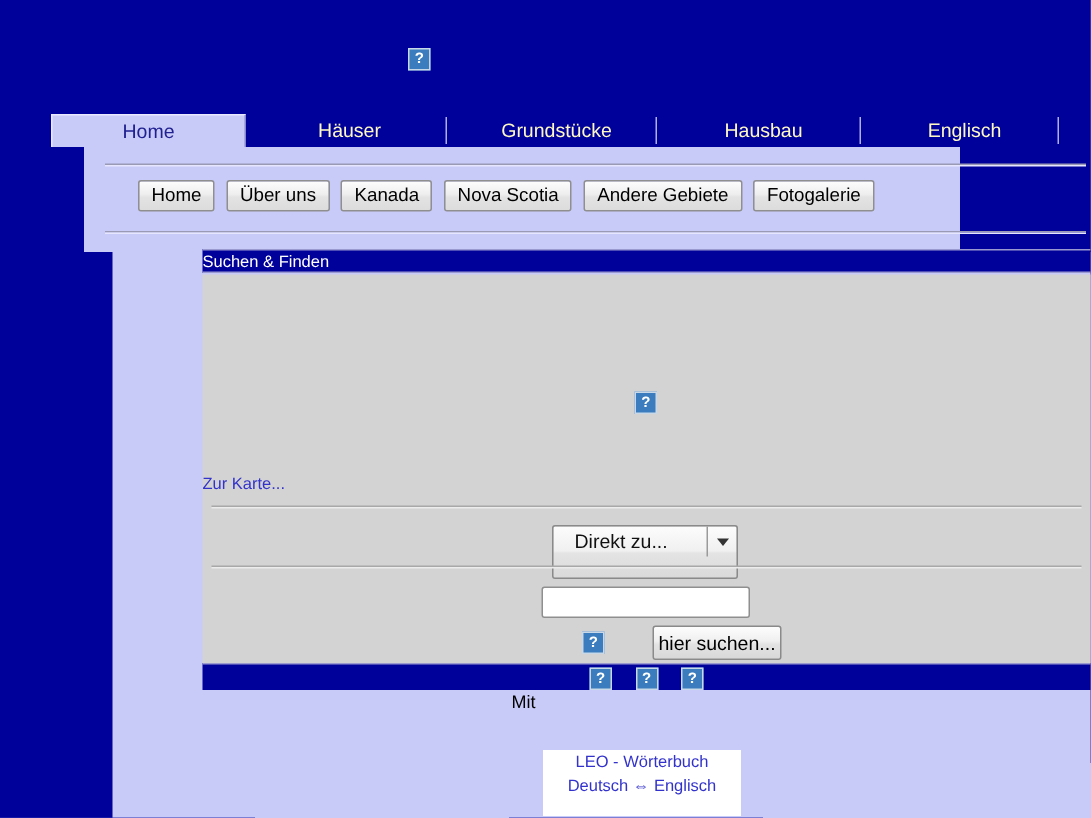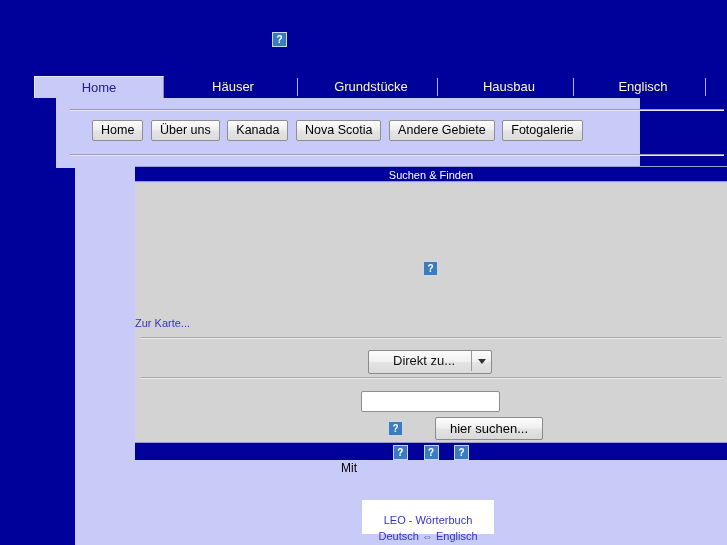--- a/index.html
+++ b/index.html
@@ -169,21 +169,21 @@
   .widget-title {
     position: absolute;
     left: 0;
     top: 0;
     width: 592px;
     height: 16px;
     line-height: 16px;
     background: #00009b;
     color: #ffffff;
     font-size: 11px;
-    text-align: center;
+    text-align: left;
     border-top: 1px solid #9a9ad0;
     border-bottom: 1px solid #9a9ad0;
     box-sizing: border-box;
   }
   .widget-body {
     position: absolute;
     left: 0;
     top: 17px;
     width: 592px;
     height: 259px;
@@ -237,29 +237,29 @@
     margin: 0;
   }
   .sec-rule.r1 { top: 154px; }
   .sec-rule.r2 { top: 194px; }
 
   .direkt-select {
     position: absolute;
     left: 233px;
     top: 167px;
     width: 124px;
-    height: 24px;
+    height: 36px;
     box-sizing: border-box;
     font-family: "Liberation Sans", sans-serif;
     font-size: 13px;
     color: #111;
     background: linear-gradient(to bottom, #fcfcfc 0%, #f0f0f0 48%, #e4e4e4 52%, #dadada 100%);
     border: 1px solid #8a8a8a;
     border-radius: 2px;
-    padding-left: 24px;
+    padding-left: 14px;
     line-height: 20px;
     cursor: default;
   }
   .direkt-select .arrowbox {
     position: absolute;
     right: 0;
     top: 0;
     width: 20px;
     height: 20px;
     border-left: 1px solid #9a9a9a;
@@ -304,44 +304,44 @@
     position: absolute;
     left: 253px;
     top: 238px;
   }
   .suchbtn {
     position: absolute;
     left: 300px;
     top: 234px;
     height: 23px;
     line-height: 21px;
-    padding: 0 14px;
+    padding: 0 3px;
     font-family: "Liberation Sans", sans-serif;
     font-size: 13px;
     color: #000;
     background: linear-gradient(to bottom, #fdfdfd 0%, #efefef 45%, #e3e3e3 55%, #d8d8d8 100%);
     border: 1px solid #8a8a8a;
     border-radius: 2px;
     box-sizing: border-box;
     cursor: default;
   }
 
   
   .leobox {
     position: absolute;
     left: 362px;
     top: 500px;
     width: 132px;
-    height: 34px;
+    height: 44px;
     background: #ffffff;
     color: #3333cc;
     font-size: 11px;
     text-align: center;
     line-height: 16px;
-    padding-top: 12px;
+    padding-top: 0;
     box-sizing: border-box;
     cursor: pointer;
   }
 </style>
 </head>
 <body>
 
 <div id="page-root">
 
   <div class="logo-strip">

